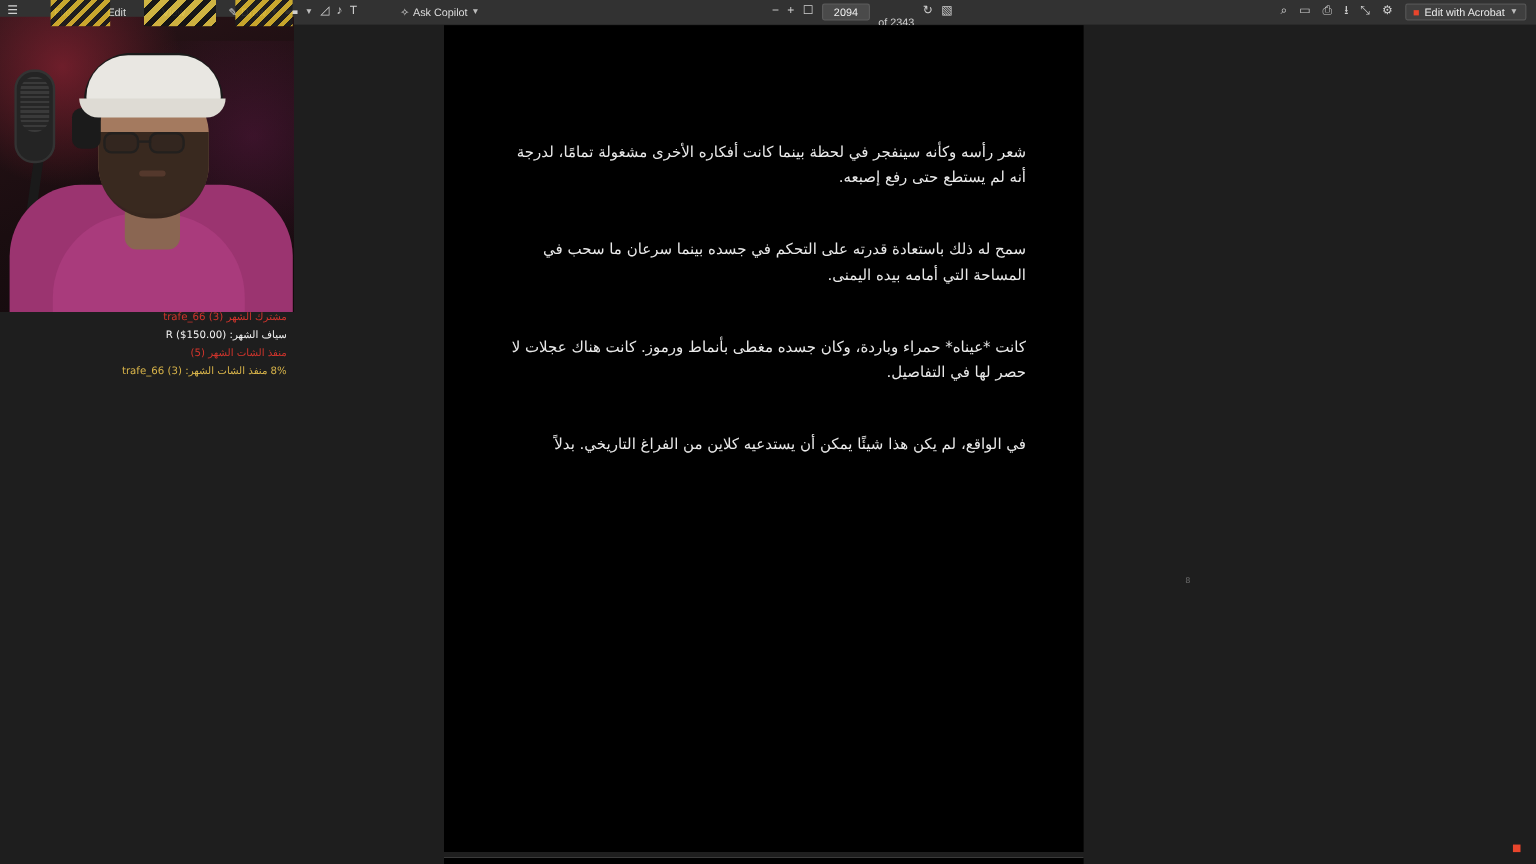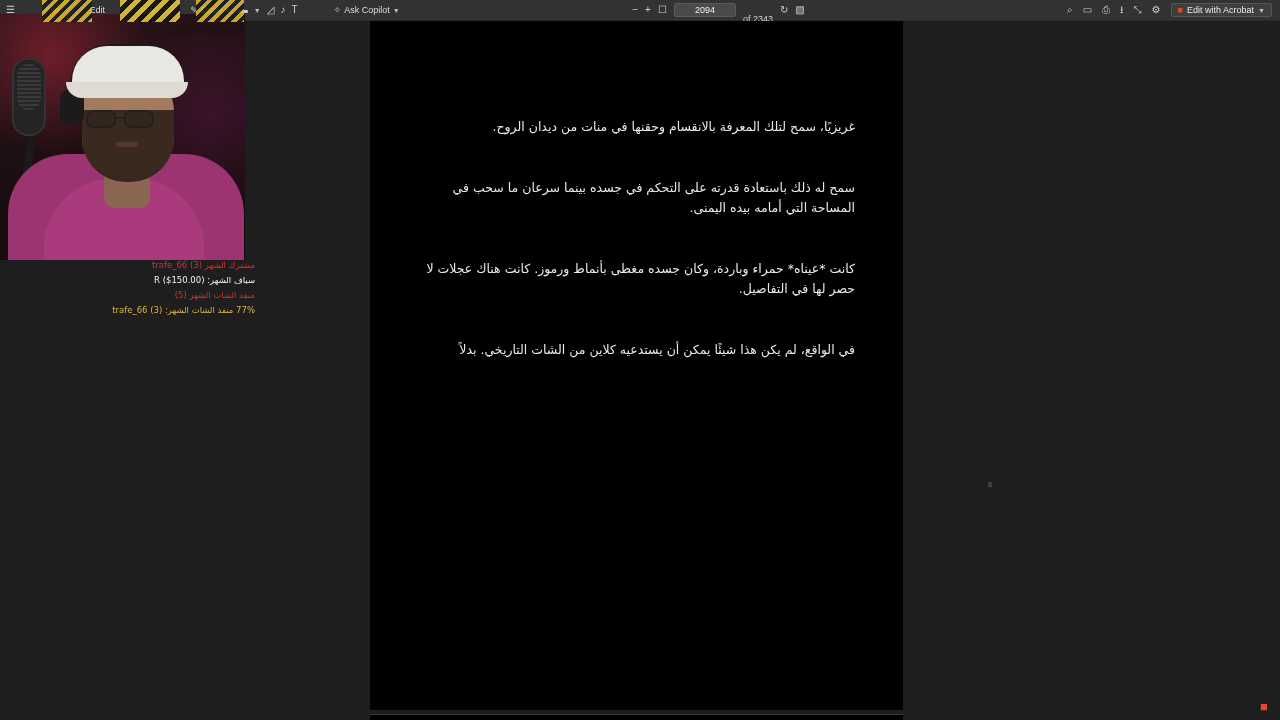--- a/index.html
+++ b/index.html
@@ -22,21 +22,21 @@
   .tb-right { display: flex; align-items: center; gap: 10px; padding-right: 8px; }
 
   .tb-item { display: flex; align-items: center; gap: 3px; white-space: nowrap; color: #dcdcdc; padding-left: 24px; }
   .tb-sep { width: 1px; height: 12px; background: #4a4a4a; }
   .icon { display: inline-block; line-height: 1; font-size: 10px; color: #cfcfcf; }
   .icon-sm { font-size: 9px; }
   .chev { font-size: 7px; color: #bdbdbd; }
 
   .pagebox {
     background: #4a4a4a; color: #f0f0f0; font-size: 9px;
-    padding: 1px 20px; border-radius: 2px; min-width: 26px; text-align: center;
+    padding: 1px 9px; border-radius: 2px; min-width: 26px; text-align: center;
     border: 1px solid #5a5a5a;
   }
   .pagetotal { font-size: 9px; color: #cfcfcf; margin-top: 18px; }
 
   .acrobat-btn {
     display: flex; align-items: center; gap: 4px;
     background: #3f3f3f; border: 1px solid #555; border-radius: 2px;
     padding: 1px 6px; font-size: 9px; color: #eaeaea;
   }
 
@@ -129,21 +129,21 @@
   
   .headband { position: absolute; left: 70px; top: 30px; width: 116px; height: 40px; border: 5px solid #1b1b1b; border-bottom: none; border-radius: 60px 60px 0 0; }
   .earcup { position: absolute; left: 60px; top: 76px; width: 24px; height: 34px; background: #1b1b1b; border-radius: 8px; }
   
   .micarm { position: absolute; left: 26px; top: 60px; width: 8px; height: 150px; background: #1a1a1a; border-radius: 4px; transform: rotate(8deg); }
   .mic { position: absolute; left: 12px; top: 44px; width: 34px; height: 78px; background: #242424; border-radius: 16px; border: 2px solid #333; }
   .mic-mesh { position: absolute; left: 17px; top: 50px; width: 24px; height: 46px; background: repeating-linear-gradient(0deg,#3a3a3a 0 2px,#262626 2px 4px); border-radius: 12px; }
 
   
   .chat {
-    position: absolute; left: 16px; top: 258px; width: 245px; height: 60px;
+    position: absolute; left: 0; top: 258px; width: 245px; height: 60px;
     font-size: 8.5px; line-height: 15px; direction: rtl; text-align: right;
     padding-right: 6px; color: #ddd;
     font-family: "DejaVu Sans", sans-serif;
   }
   .chat-line { white-space: nowrap; overflow: hidden; }
   .c-red { color: #d0342c; }
   .c-white { color: #f2f2f2; }
   .c-gold { color: #d8b44a; }
 
   
@@ -218,24 +218,24 @@
       <span class="icon icon-sm" style="color:#e8452c">■</span>
       <span>Edit with Acrobat</span>
       <span class="chev">▼</span>
     </span>
   </div>
 </div>
 
 <div class="doc-area">
 
   <div class="page">
-    <p>غريزيًا، سمح لتلك المعرفة بالانقسام وحقنها في منات من ديدان الروح.</p>
+    <p>شعر رأسه وكأنه سينفجر في لحظة بينما كانت أفكاره الأخرى مشغولة تمامًا، لدرجة أنه لم يستطع حتى رفع إصبعه.</p>
     <p>سمح له ذلك باستعادة قدرته على التحكم في جسده بينما سرعان ما سحب في المساحة التي أمامه بيده اليمنى.</p>
     <p>كانت *عيناه* حمراء وباردة، وكان جسده مغطى بأنماط ورموز. كانت هناك عجلات لا حصر لها في التفاصيل.</p>
-    <p>في الواقع، لم يكن هذا شيئًا يمكن أن يستدعيه كلاين من الشات التاريخي. بدلاً</p>
+    <p>في الواقع، لم يكن هذا شيئًا يمكن أن يستدعيه كلاين من الفراغ التاريخي. بدلاً</p>
   </div>
 
   <div class="page-next"></div>
 
   <div class="rail-num">8</div>
 
   <div class="pdf-badge">■</div>
 </div>
 
 <div class="cam">
@@ -266,14 +266,14 @@
     <div class="zig wide"></div>
   </div>
 <div class="banner b3">
     <div class="zig"></div>
   </div>
 
 <div class="chat">
   <div class="chat-line c-red">مشترك الشهر (3)  trafe_66</div>
   <div class="chat-line c-white">سياف الشهر: R ($150.00)</div>
   <div class="chat-line c-red">منفذ الشات الشهر (5)</div>
-  <div class="chat-line c-gold">77%  منفذ الشات الشهر: (3) trafe_66</div>
+  <div class="chat-line c-gold">8%  منفذ الشات الشهر: (3) trafe_66</div>
 </div>
 
 </body></html>

